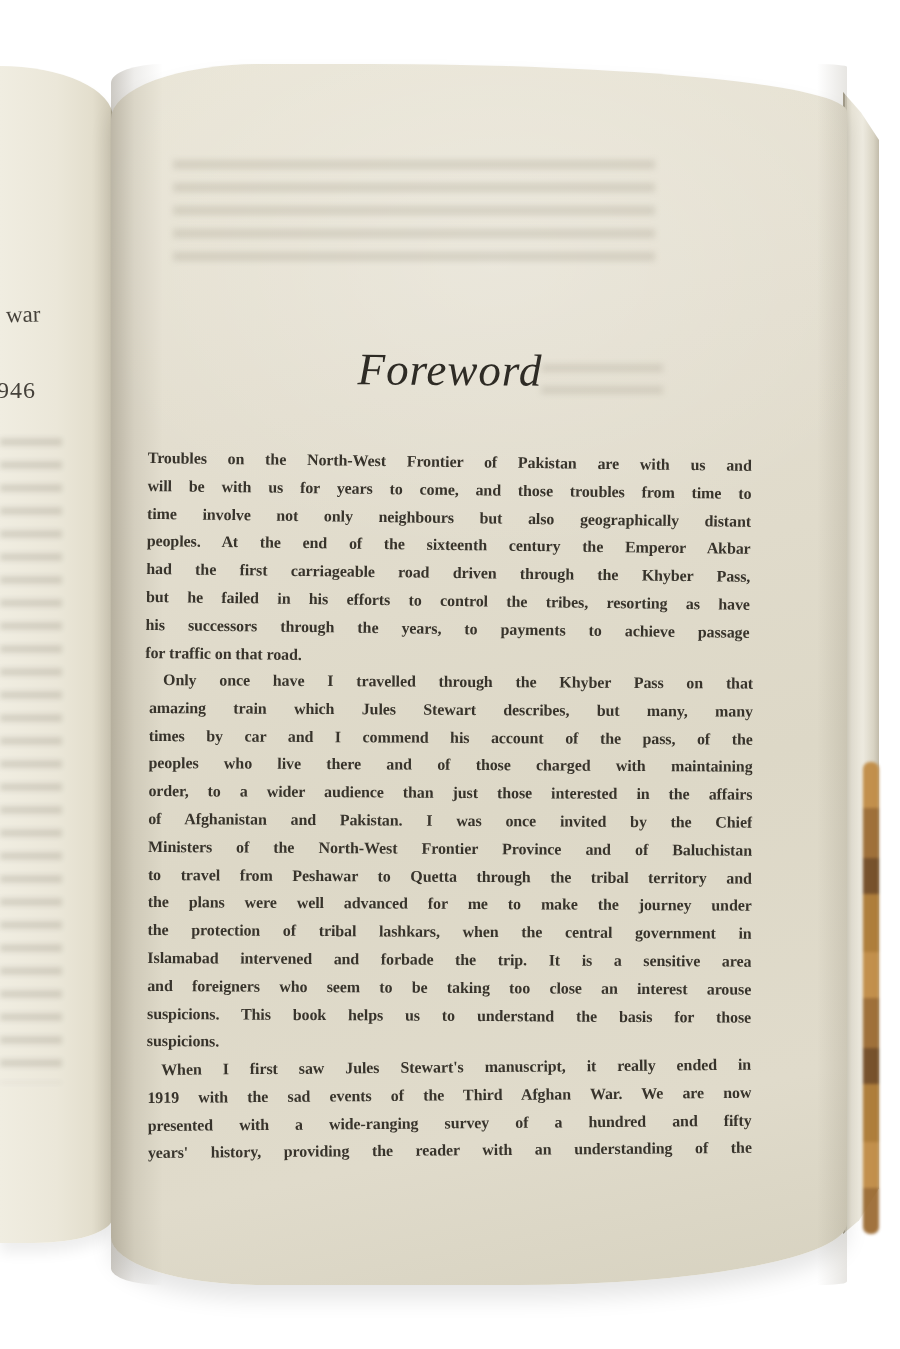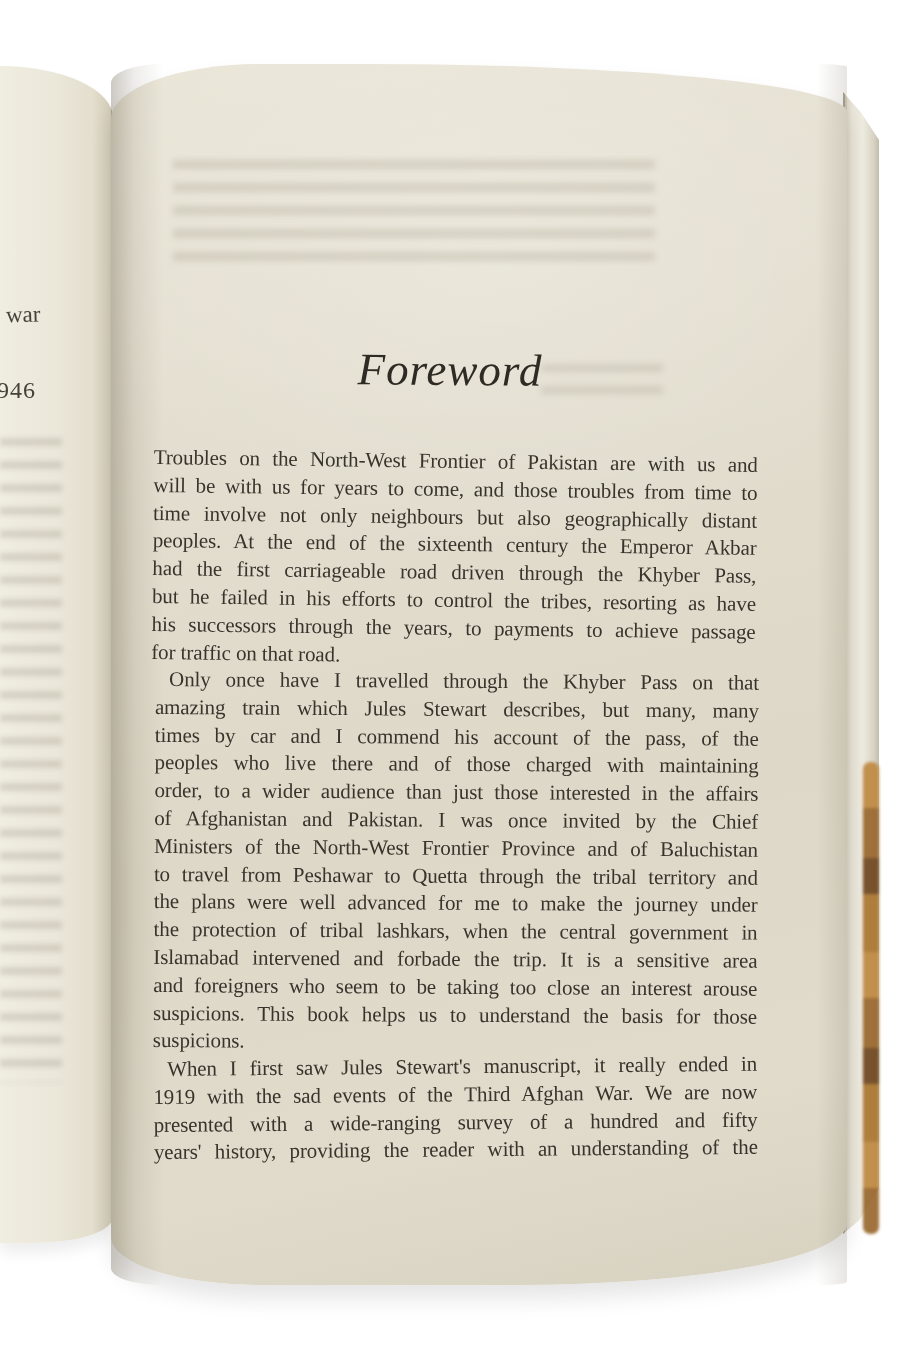--- a/index.html
+++ b/index.html
@@ -88,23 +88,24 @@
   
   .page-text { position: absolute; left: 37px; top: 0; width: 604px; }
   .title {
     position: absolute; left: 0; width: 100%; top: 280px;
     margin: 0; text-align: center;
     font-size: 45px; font-weight: 400; font-style: italic;
     color: #2e2b25; letter-spacing: 1px;
     transform: rotate(.5deg);
   }
   .body-text {
-    position: absolute; left: 6px; top: 380px; width: 604px;
-    font-size: 21px; line-height: 27.8px; color: #38342c;
+    position: absolute; left: 0; top: 380px; width: 604px;
+    font-size: 16px; line-height: 27.8px; color: #38342c;
     letter-spacing: -0.1px;
+    font-weight: bold;
   }
   .line {
     text-align: justify; text-align-last: justify;
     height: 27.8px; overflow: hidden;
   }
   .para { margin: 0; }
   .para-1 { transform: rotate(.75deg); transform-origin: 0 0; }
   .para-2 { transform: rotate(.35deg); transform-origin: 0 50%; }
   .para-3 { transform: rotate(-.5deg); transform-origin: 0 100%; }
   .para-1 .line:last-child, .para-2 .line:last-child { text-align-last: left; }

